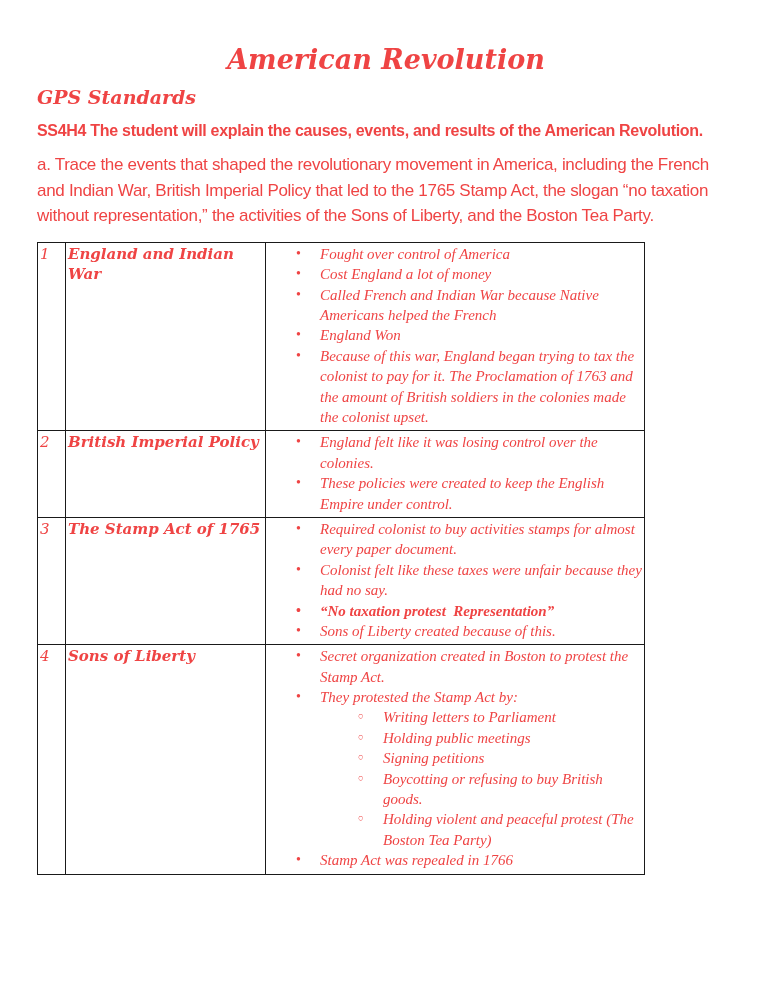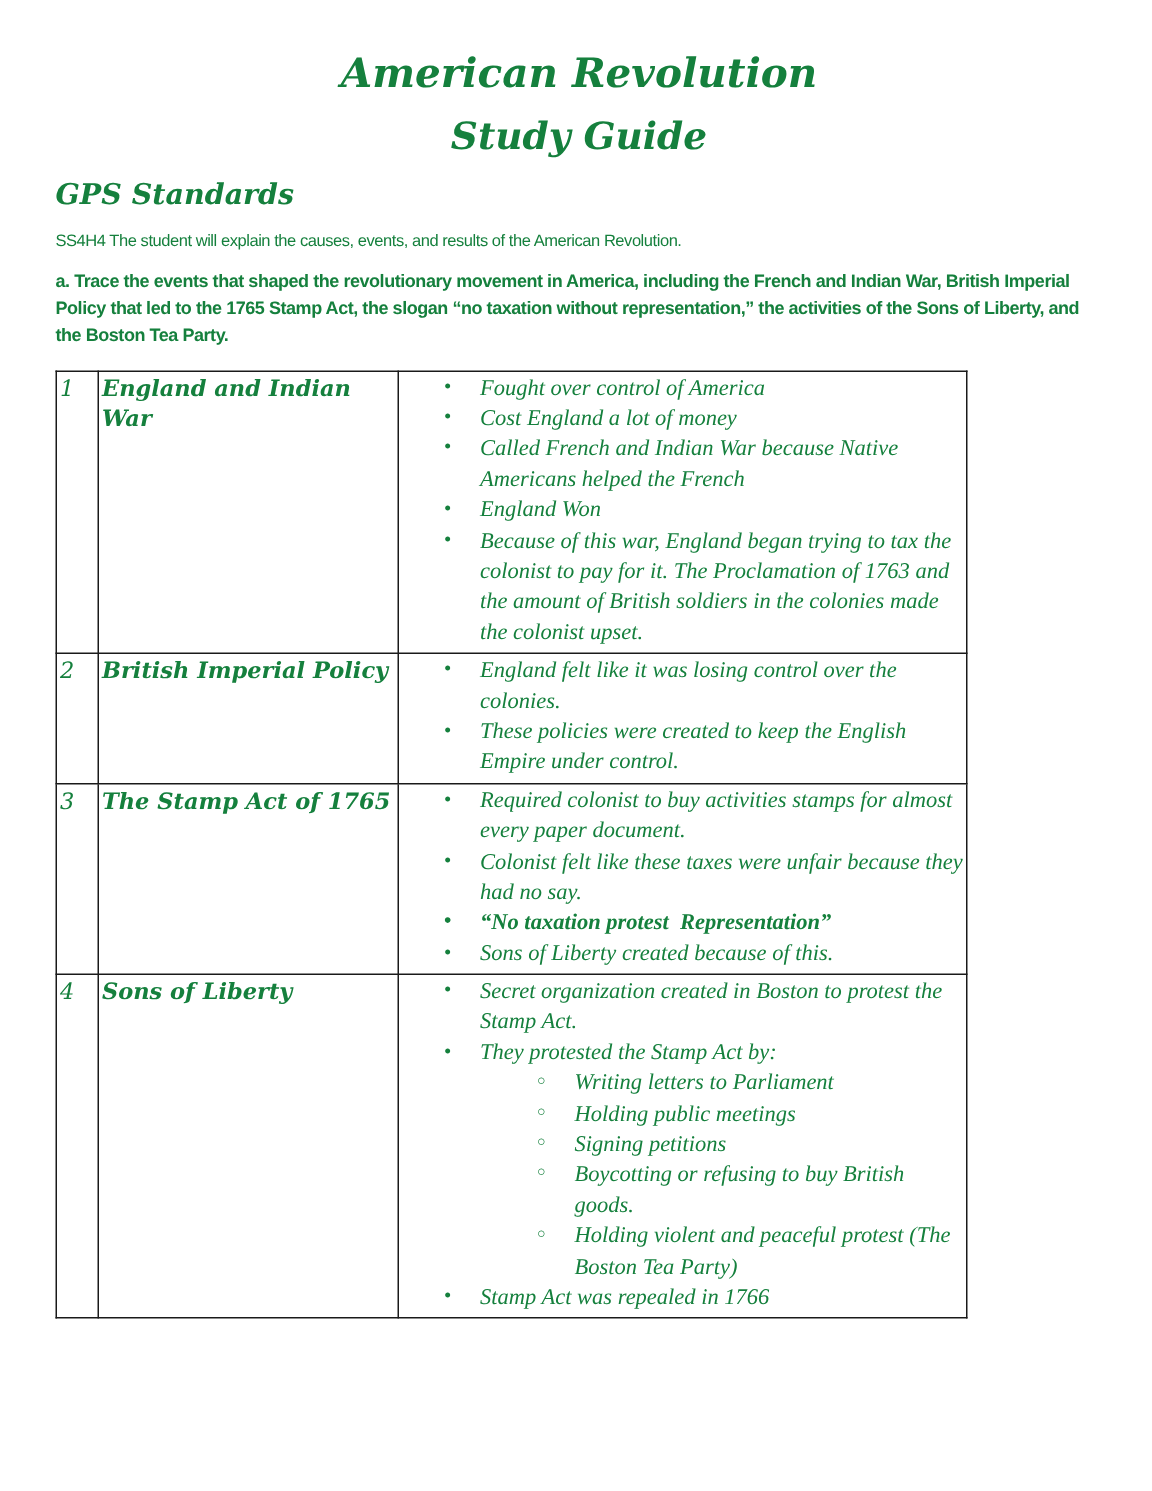--- a/index.html
+++ b/index.html
@@ -3,22 +3,22 @@
 <meta charset="utf-8">
 <style>
   * { box-sizing: border-box; }
   html, body { margin: 0; padding: 0; background: #ffffff; }
   body { width: 768px; height: 994px; overflow: hidden; }
 
   .page {
     width: 768px;
     height: 880px;
     background: #ffffff;
-    color: #15803d;
-    padding: 28px 33px 0 37px;
+    color: #ef4444;
+    padding: 38px 33px 0 37px;
     font-family: "DejaVu Serif", serif;
   }
 
   .script { font-style: italic; }
 
   .title {
     text-align: center;
     font-size: 27px;
     font-weight: 700;
     line-height: 1.2;
@@ -31,38 +31,37 @@
     line-height: 1.2;
     margin: 0 0 13px 0;
   }
   .gps {
     font-size: 19px;
     font-weight: 700;
     margin: 0 0 14px 0;
   }
   .standard {
     font-family: "Liberation Sans", sans-serif;
-    font-size: 11px;
-    font-weight: 400;
+    font-size: 16px;
+    font-weight: 700;
     letter-spacing: -0.3px;
     margin: 0 0 12px 0;
   }
   .events {
     font-size: 26px;
     font-weight: 700;
     margin: 0 0 12px 0;
   }
   .intro {
     font-family: "Liberation Sans", sans-serif;
-    font-size: 12px;
+    font-size: 17px;
     letter-spacing: -0.3px;
     line-height: 1.48;
     width: 699px;
     margin: 0 0 14px 0;
-    font-weight: bold;
   }
 
   table.study-table {
     border-collapse: collapse;
     table-layout: fixed;
     width: 607px;
     border: 1px solid #000;
   }
   table.study-table td {
     border: 1px solid #1a1a1a;
@@ -97,21 +96,20 @@
   }
   li.bold { font-weight: 700; }
 </style>
 </head>
 <body>
 
 <div class="page">
 
   <div class="title script">American Revolution</div>
 
-  <div class="subtitle script">Study Guide</div>
 
   <div class="gps script">GPS Standards</div>
 
   <p class="standard">SS4H4 The student will explain the causes, events, and results of the American Revolution.</p>
 
 
   <p class="intro">a. Trace the events that shaped the revolutionary movement in America, including the French and Indian War, British Imperial Policy that led to the 1765 Stamp Act, the slogan “no taxation without representation,” the activities of the Sons of Liberty, and the Boston Tea Party.</p>
 
   <table class="study-table">
     <colgroup>

